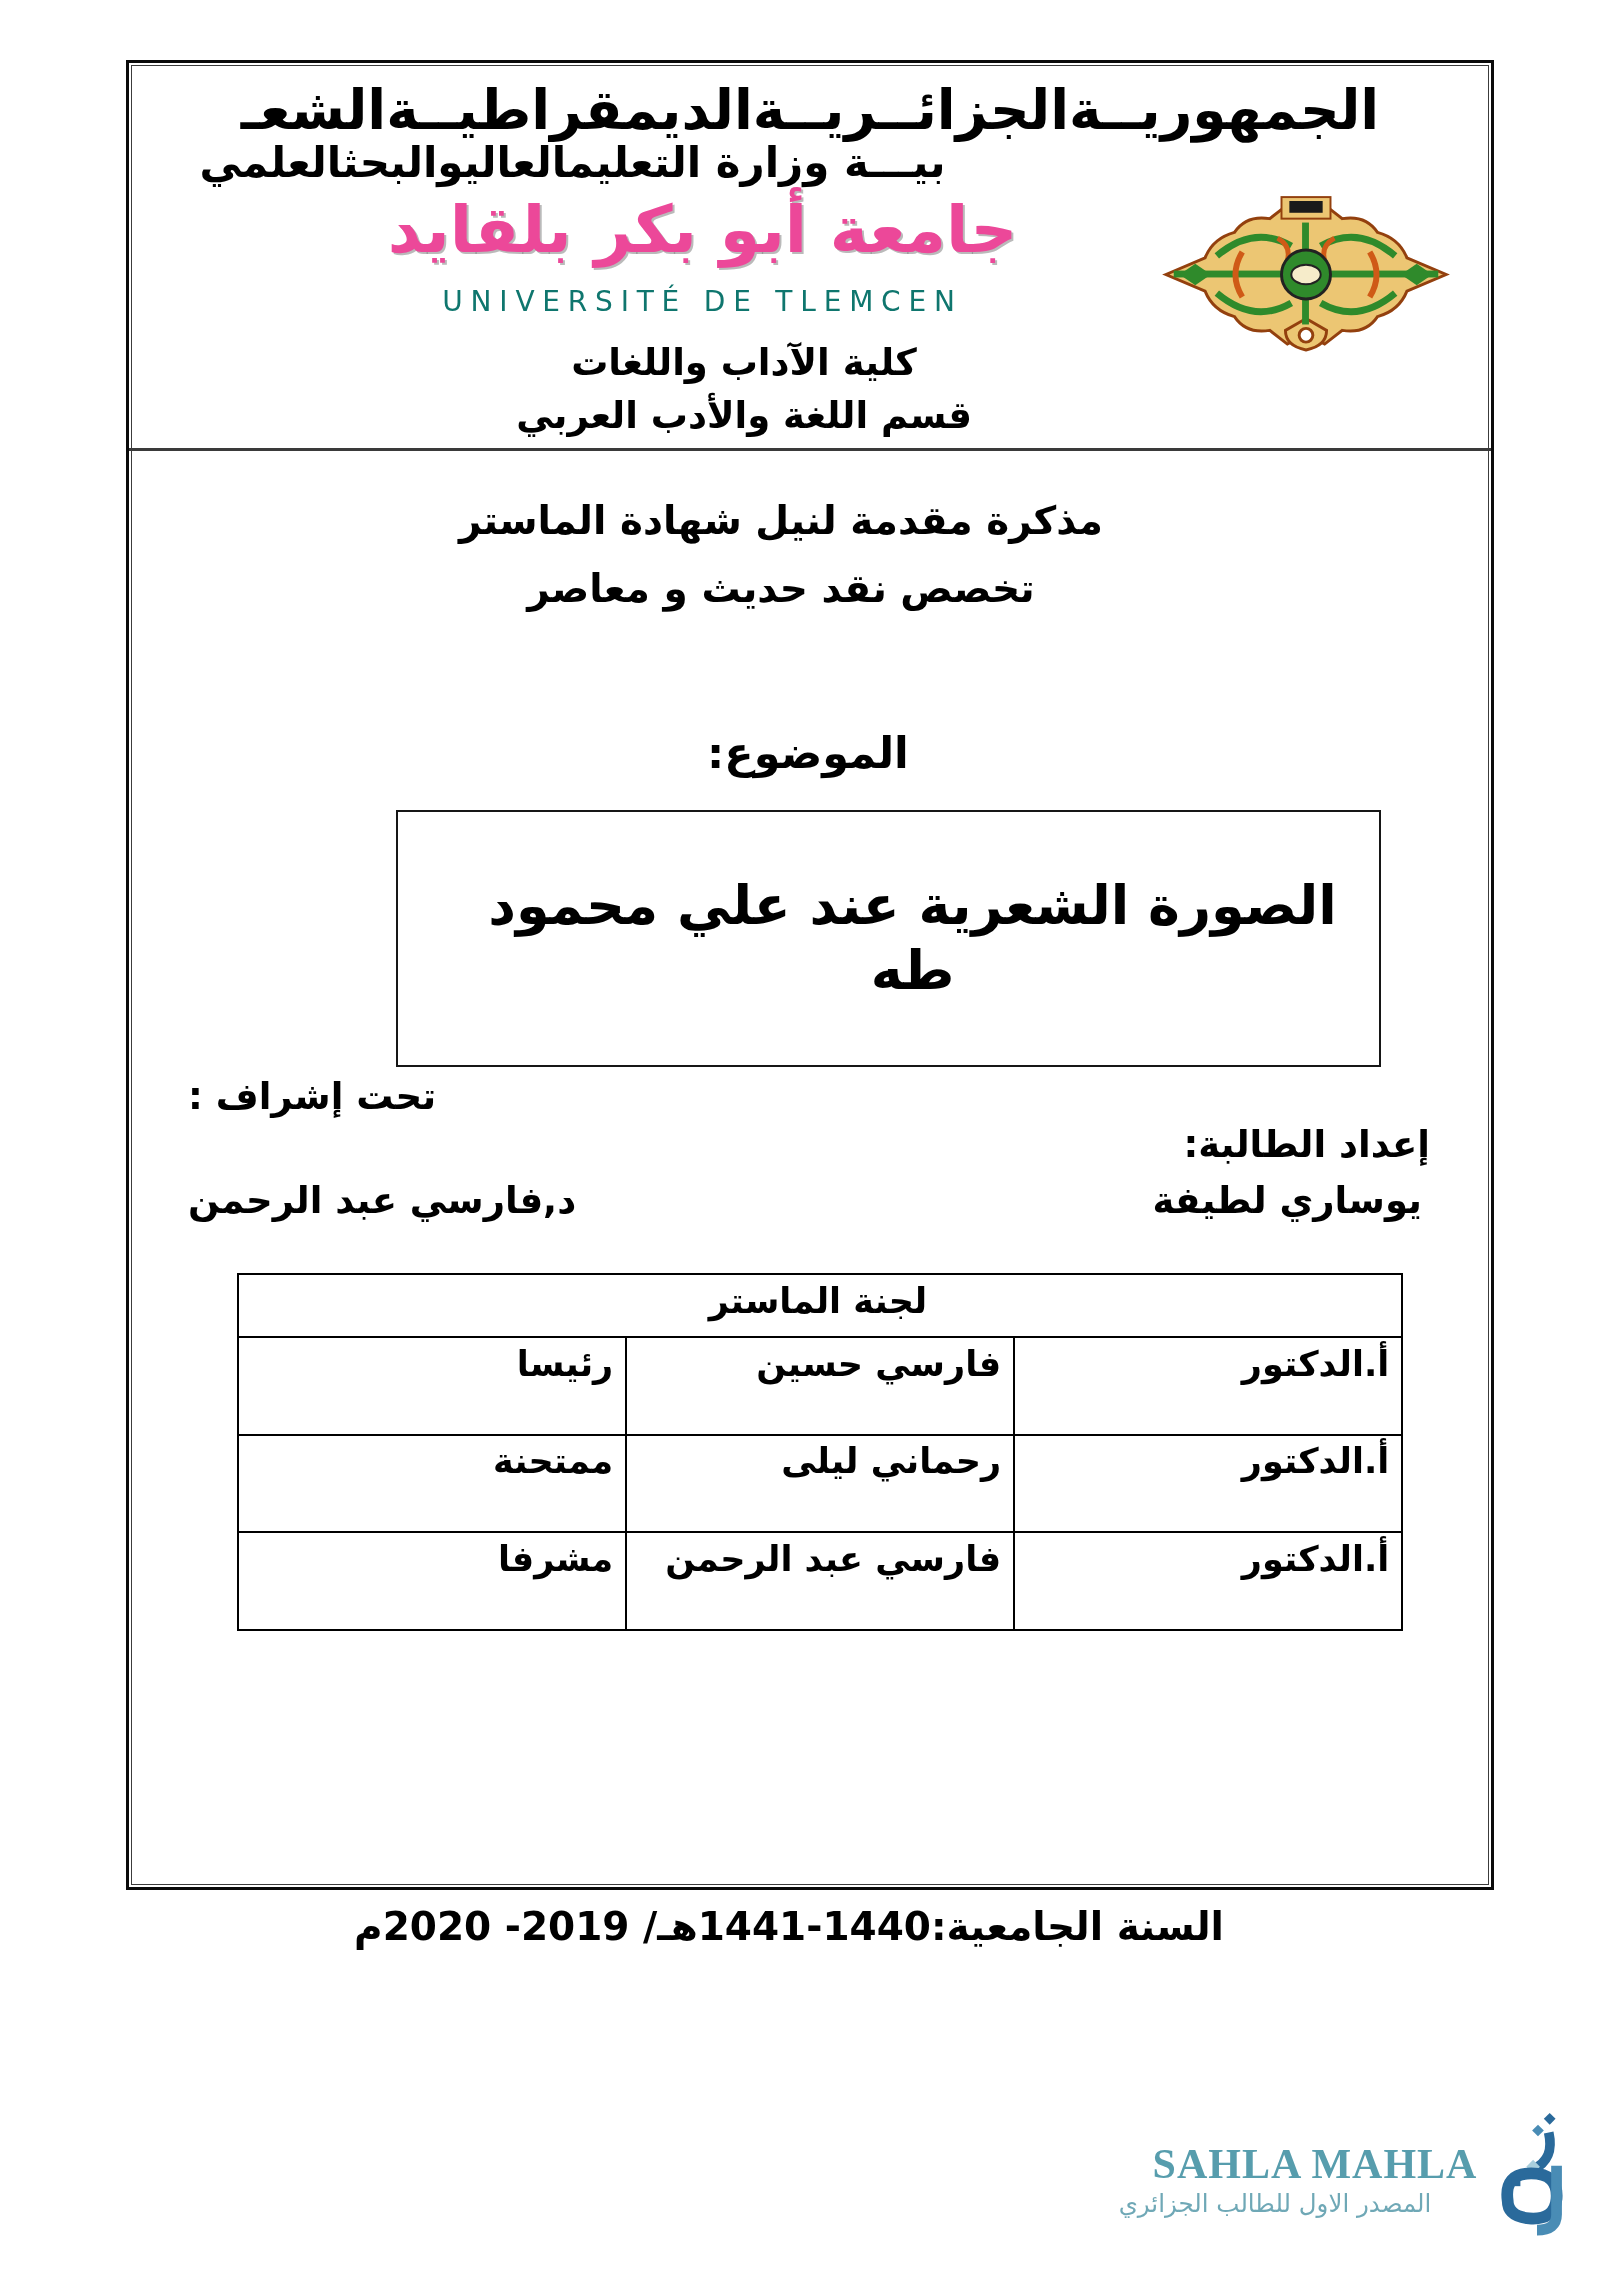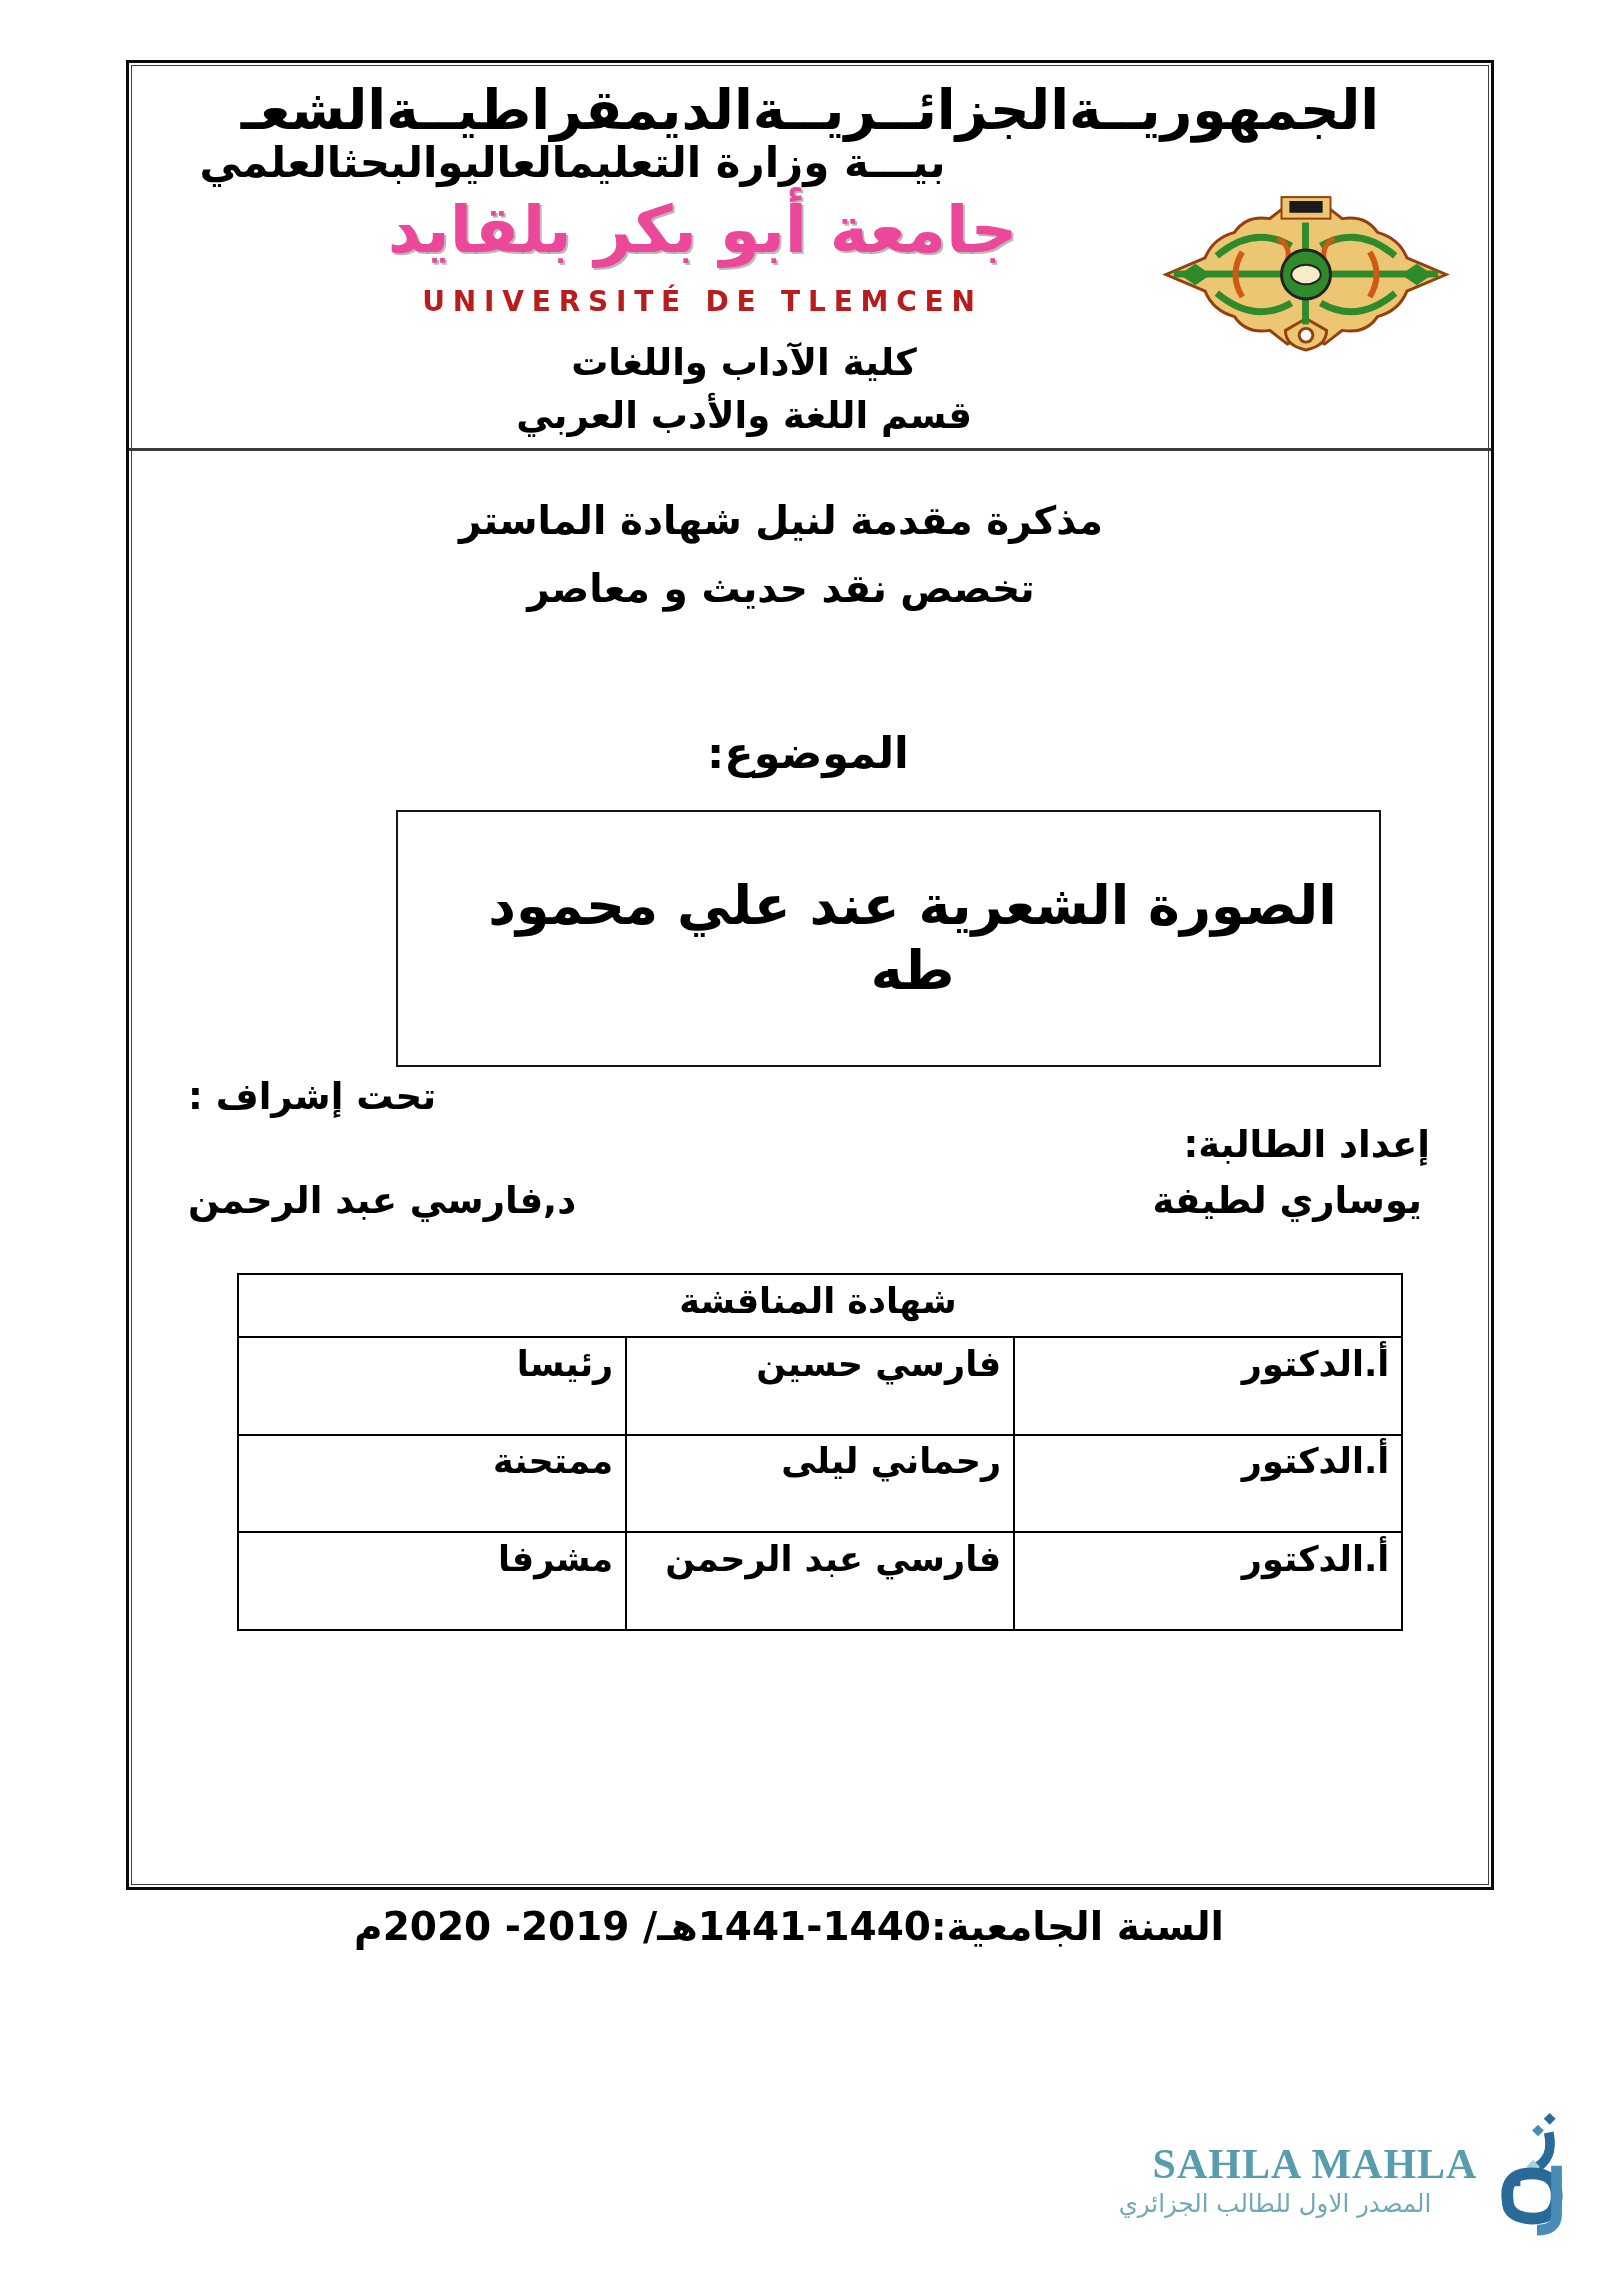--- a/index.html
+++ b/index.html
@@ -12,21 +12,21 @@
   .frame-inner{position:absolute;inset:2px;border:1px solid #3c3c3c;pointer-events:none;}
   .abs{position:absolute;}
   .rtl{direction:rtl;unicode-bidi:embed;}
   .ctr{text-align:center;}
   .b{font-weight:bold;}
 
   .hdr-line1{top:12.7px;left:0;width:100%;font-size:55px;line-height:1.25;}
   .hdr-line2{top:74px;left:0;width:887px;font-size:42px;line-height:1.25;}
   .logo-ar{top:131px;left:0;width:1147px;font-size:65px;line-height:1.1;color:#ec4899;
            text-shadow:2px 2px 0 rgba(130,130,130,.55);letter-spacing:2px;}
-  .logo-lat{top:222px;left:0;width:1147px;font-size:28px;letter-spacing:7.8px;color:#b91c1c;font-weight:bold;}
+  .logo-lat{top:222px;left:0;width:1147px;font-size:28px;letter-spacing:7.8px;color:#0f766e;font-weight:normal;}
   .emblem{left:1031px;top:132px;width:292px;height:159px;}
   .faculty{top:276px;left:0;width:1230px;font-size:37px;line-height:1.3;}
   .dept{top:329px;left:0;width:1230px;font-size:37px;line-height:1.3;}
   .divider{top:385px;left:0;width:100%;border-top:3.9px solid #3a3a3a;height:0;}
   .memo1{top:433px;left:0;width:1304px;font-size:39px;line-height:1.3;}
   .memo2{top:501px;left:0;width:1304px;font-size:39px;line-height:1.3;}
   .subject{top:663px;left:0;width:1358px;font-size:43px;line-height:1.3;}
   .title-box{left:267px;top:747px;width:933px;height:253px;border:2.9px solid #161616;
              display:flex;align-items:center;justify-content:center;padding-left:48px;}
   .title-text{font-size:54px;line-height:1.2;}
@@ -101,21 +101,21 @@
     </div>
 
     <div class="abs rtl b prep-label">إعداد الطالبة:</div>
     <div class="abs rtl b student-name">يوساري لطيفة</div>
     <div class="abs rtl b sup-label">تحت إشراف :</div>
     <div class="abs rtl b sup-name">د,فارسي عبد الرحمن</div>
 
     <table class="committee">
       <tbody>
           <tr>
-        <td class="hd" colspan="3">شهادة المناقشة</td>
+        <td class="hd" colspan="3">لجنة الماستر</td>
       </tr>
       <tr>
         <td class="c-degree">أ.الدكتور</td>
         <td class="c-name">فارسي حسين</td>
         <td class="c-role">رئيسا</td>
       </tr>
       <tr>
         <td class="c-degree">أ.الدكتور</td>
         <td class="c-name">رحماني ليلى</td>
         <td class="c-role">ممتحنة</td>

